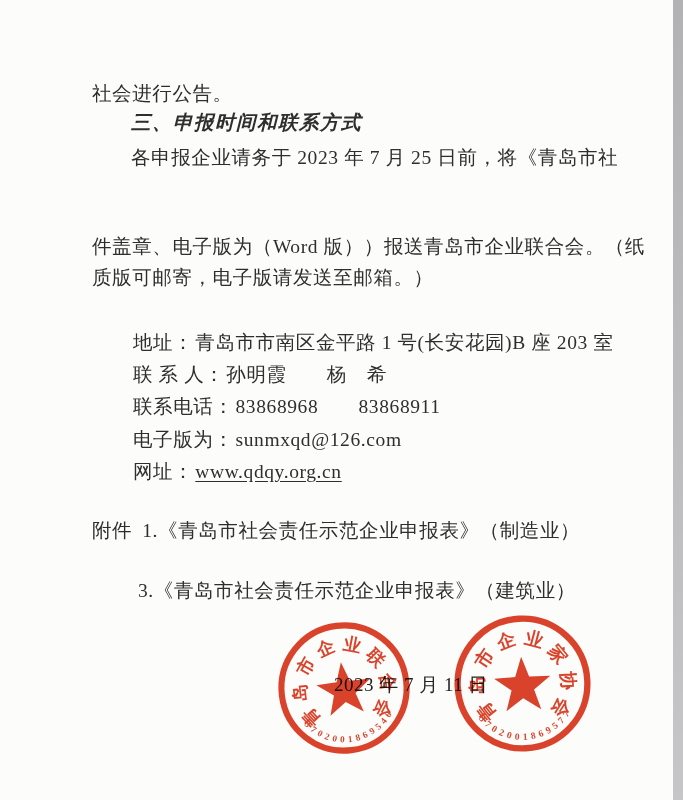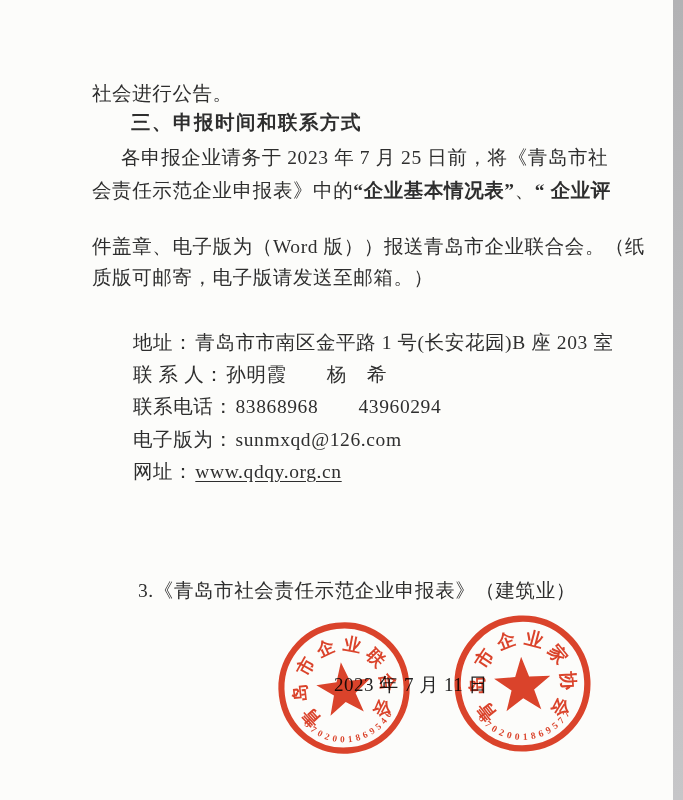--- a/index.html
+++ b/index.html
@@ -13,21 +13,21 @@
   }
   .line{
     position:absolute;
     white-space:nowrap;
     font-size:19.5px;
     line-height:1.35;
     letter-spacing:0.6px;
     color:#2e2e2e;
   }
   .b{font-weight:bold;}
-  .heading{font-weight:bold;letter-spacing:1.5px;}
+  .heading{font-weight:bold;letter-spacing:1.5px;font-style:italic;}
   .u{text-decoration:underline;text-underline-offset:3px;font-family:Liberation Serif, serif;}
   .contact-label{margin-right:2px;text-align:center;}
   .attach-prefix{margin-right:10px;}
   .date{
     position:absolute;left:334px;top:672px;
     font-size:19px;letter-spacing:0.5px;color:#242424;
     white-space:nowrap;z-index:1;
   }
   .seal{
     position:absolute;
@@ -46,41 +46,43 @@
 </style>
 </head>
 <body>
 
 <div class="page">
 
   <div class="line" style="top:81px;left:92px">社会进行公告。</div>
 
   <div class="line heading" style="top:110px;left:131px">三、申报时间和联系方式</div>
 
-  <div class="line" style="top:145px;left:121px"><span>各申报企业请务于 2023 年 7 月 25 日前，将《青岛市社</span></div>
-  <div class="line" style="top:178px;left:92px"><span>会责任示范企业申报表》中的</span><span class="b">“企业基本情况表”</span><span>、</span><span class="b">“ 企业评</span></div>
+  <div class="line" style="top:145px;left:131px"><span>各申报企业请务于 2023 年 7 月 25 日前，将《青岛市社</span></div>
   <div class="line" style="top:234px;left:92px"><span>件盖章、电子版为（Word 版））报送青岛市企业联合会。（纸</span></div>
   <div class="line" style="top:265px;left:92px"><span>质版可邮寄，电子版请发送至邮箱。）</span></div>
 
   <div class="line" style="top:330px;left:133px">
     <span class="contact-label">地址：</span><span>青岛市市南区金平路 1 号(长安花园)B 座 203 室</span>
   </div>
   <div class="line" style="top:362px;left:133px">
     <span class="contact-label">联 系 人：</span><span>孙明霞　　杨　希</span>
   </div>
   <div class="line" style="top:394px;left:133px">
-    <span class="contact-label">联系电话：</span><span>83868968　　43960294</span>
+    <span class="contact-label">联系电话：</span><span>83868968　　83868911</span>
   </div>
   <div class="line" style="top:427px;left:133px">
     <span class="contact-label">电子版为：</span><span>sunmxqd@126.com</span>
   </div>
   <div class="line" style="top:459px;left:133px">
     <span class="contact-label">网址：</span><span class="u">www.qdqy.org.cn</span>
   </div>
 
+  <div class="line" style="top:518px;left:92px">
+    <span class="attach-prefix">附件</span><span>1.《青岛市社会责任示范企业申报表》（制造业）</span>
+  </div>
   <div class="line" style="top:578px;left:138px">3.《青岛市社会责任示范企业申报表》（建筑业）</div>
 
   <div class="date">2023 年 7 月 11 日</div>
 
   <svg class="seal seal-left" viewBox="0 0 200 200">
       <circle cx="100" cy="100" r="92" fill="none" stroke="currentColor" stroke-width="9"></circle>
       <polygon points="100,62 109.9,90.4 139.9,91 116,109.2 124.7,138 100,120.8 75.3,138 84,109.2 60.1,91 90.1,90.4" fill="currentColor"></polygon>
       <text x="100" y="44" text-anchor="middle" font-size="26" font-weight="bold" fill="currentColor" transform="rotate(-125 100 100)">青</text>
       <text x="100" y="44" text-anchor="middle" font-size="26" font-weight="bold" fill="currentColor" transform="rotate(-89.28571428571428 100 100)">岛</text>
       <text x="100" y="44" text-anchor="middle" font-size="26" font-weight="bold" fill="currentColor" transform="rotate(-53.57142857142857 100 100)">市</text>

